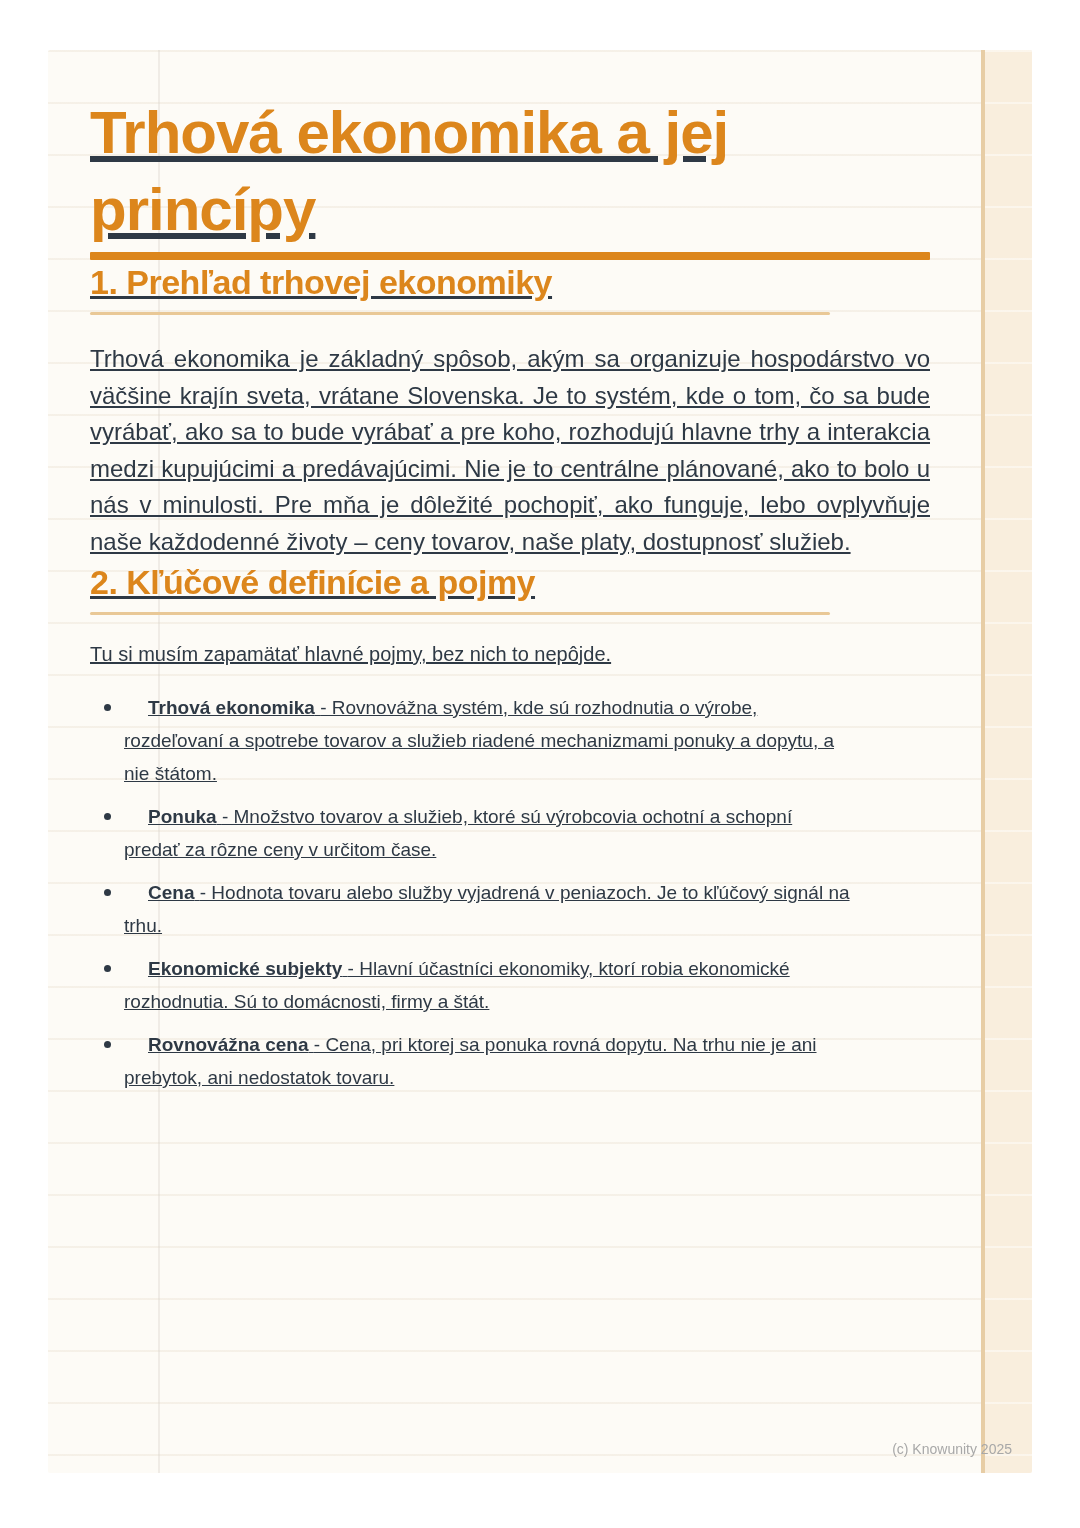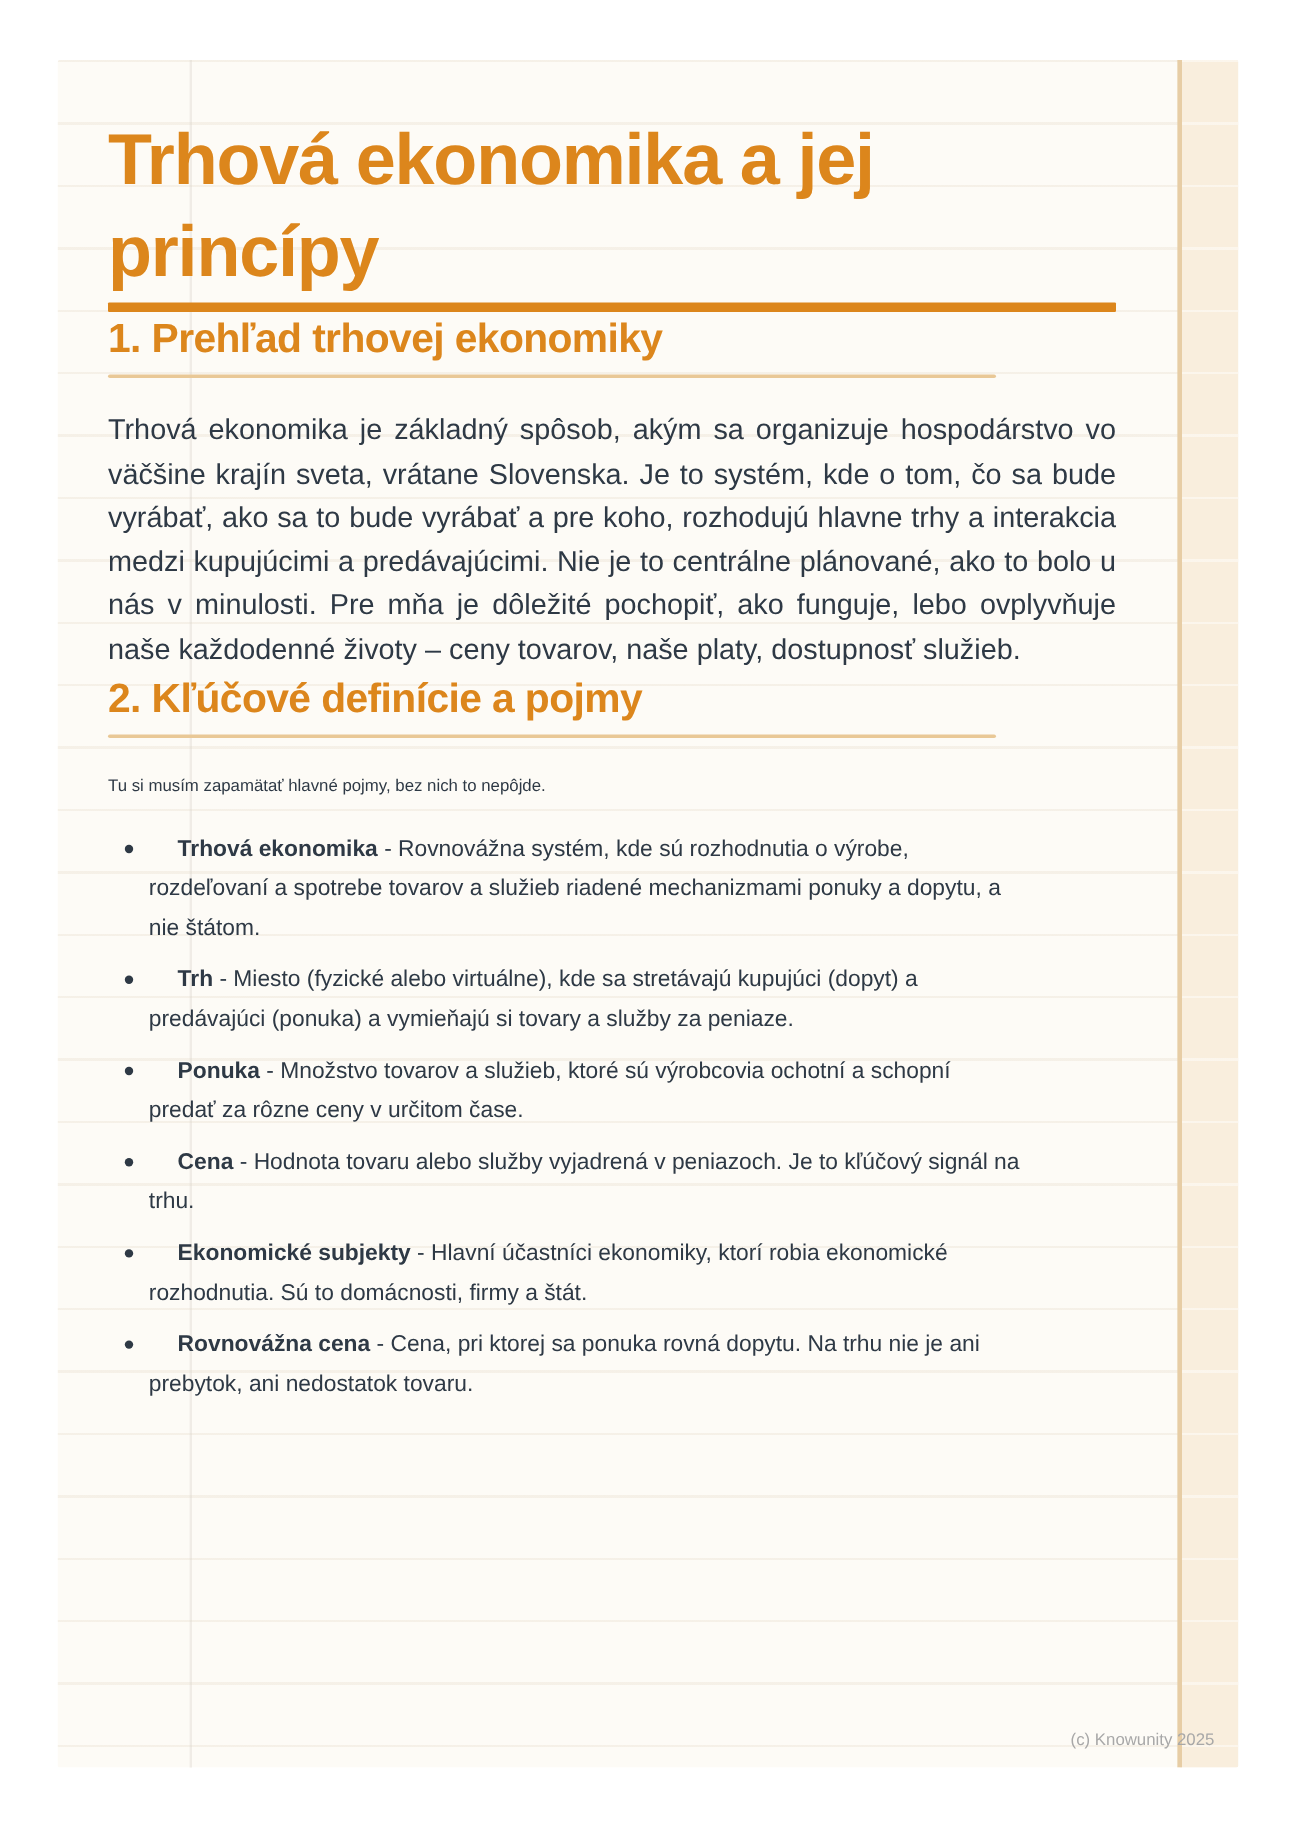--- a/index.html
+++ b/index.html
@@ -23,20 +23,21 @@
   .page{
     position:absolute;
     left:48px; top:50px;
     width:984px; height:1423px;
     background-color:var(--page-bg);
     background-image:repeating-linear-gradient(
       to bottom,
       rgba(238,230,217,0.5) 0px, rgba(238,230,217,0.5) 2px,
       transparent 2px, transparent 52px);
     border-radius:2px;
+    text-decoration:underline;
   }
   .crease{
     position:absolute;
     left:110px; top:0; bottom:0;
     width:2px;
     background:rgba(214,209,200,0.35);
   }
   .edge-strip{
     position:absolute;
     right:0; top:0; bottom:0;
@@ -84,21 +85,21 @@
     border-radius:2px;
   }
   p.body-paragraph{
     margin-top:26px;
     font-size:24px;
     line-height:36.5px;
     text-align:justify;
   }
   p.intro-paragraph{
     margin-top:22px;
-    font-size:14px;
+    font-size:20px;
     line-height:34px;
   }
   ul.terms-list{
     list-style:none;
     margin-top:20px;
   }
   ul.terms-list li{
     position:relative;
     padding-left:34px;
     font-size:19px;
@@ -141,21 +142,20 @@
       <p class="body-paragraph">Trhová ekonomika je základný spôsob, akým sa organizuje hospodárstvo vo väčšine krajín sveta, vrátane Slovenska. Je to systém, kde o tom, čo sa bude vyrábať, ako sa to bude vyrábať a pre koho, rozhodujú hlavne trhy a interakcia medzi kupujúcimi a predávajúcimi. Nie je to centrálne plánované, ako to bolo u nás v minulosti. Pre mňa je dôležité pochopiť, ako funguje, lebo ovplyvňuje naše každodenné životy – ceny tovarov, naše platy, dostupnosť služieb.</p>
     </section>
 
     <section>
       <h2 class="section-heading">2. Kľúčové definície a pojmy</h2>
       <div class="heading-underline"></div>
       <p class="intro-paragraph">Tu si musím zapamätať hlavné pojmy, bez nich to nepôjde.</p>
 
       <ul class="terms-list">
         <li><strong>Trhová ekonomika</strong> <span>- Rovnovážna systém, kde sú rozhodnutia o výrobe, rozdeľovaní a spotrebe tovarov a služieb riadené mechanizmami ponuky a dopytu, a nie štátom.</span></li>
-        <li><strong>Trh</strong> <span>- Miesto (fyzické alebo virtuálne), kde sa stretávajú kupujúci (dopyt) a predávajúci (ponuka) a vymieňajú si tovary a služby za peniaze.</span></li>
         <li><strong>Ponuka</strong> <span>- Množstvo tovarov a služieb, ktoré sú výrobcovia ochotní a schopní predať za rôzne ceny v určitom čase.</span></li>
         <li><strong>Cena</strong> <span>- Hodnota tovaru alebo služby vyjadrená v peniazoch. Je to kľúčový signál na trhu.</span></li>
         <li><strong>Ekonomické subjekty</strong> <span>- Hlavní účastníci ekonomiky, ktorí robia ekonomické rozhodnutia. Sú to domácnosti, firmy a štát.</span></li>
         <li><strong>Rovnovážna cena</strong> <span>- Cena, pri ktorej sa ponuka rovná dopytu. Na trhu nie je ani prebytok, ani nedostatok tovaru.</span></li>
       </ul>
     </section>
   </div>
 
   <div class="footer">(c) Knowunity 2025</div>
 </div>

